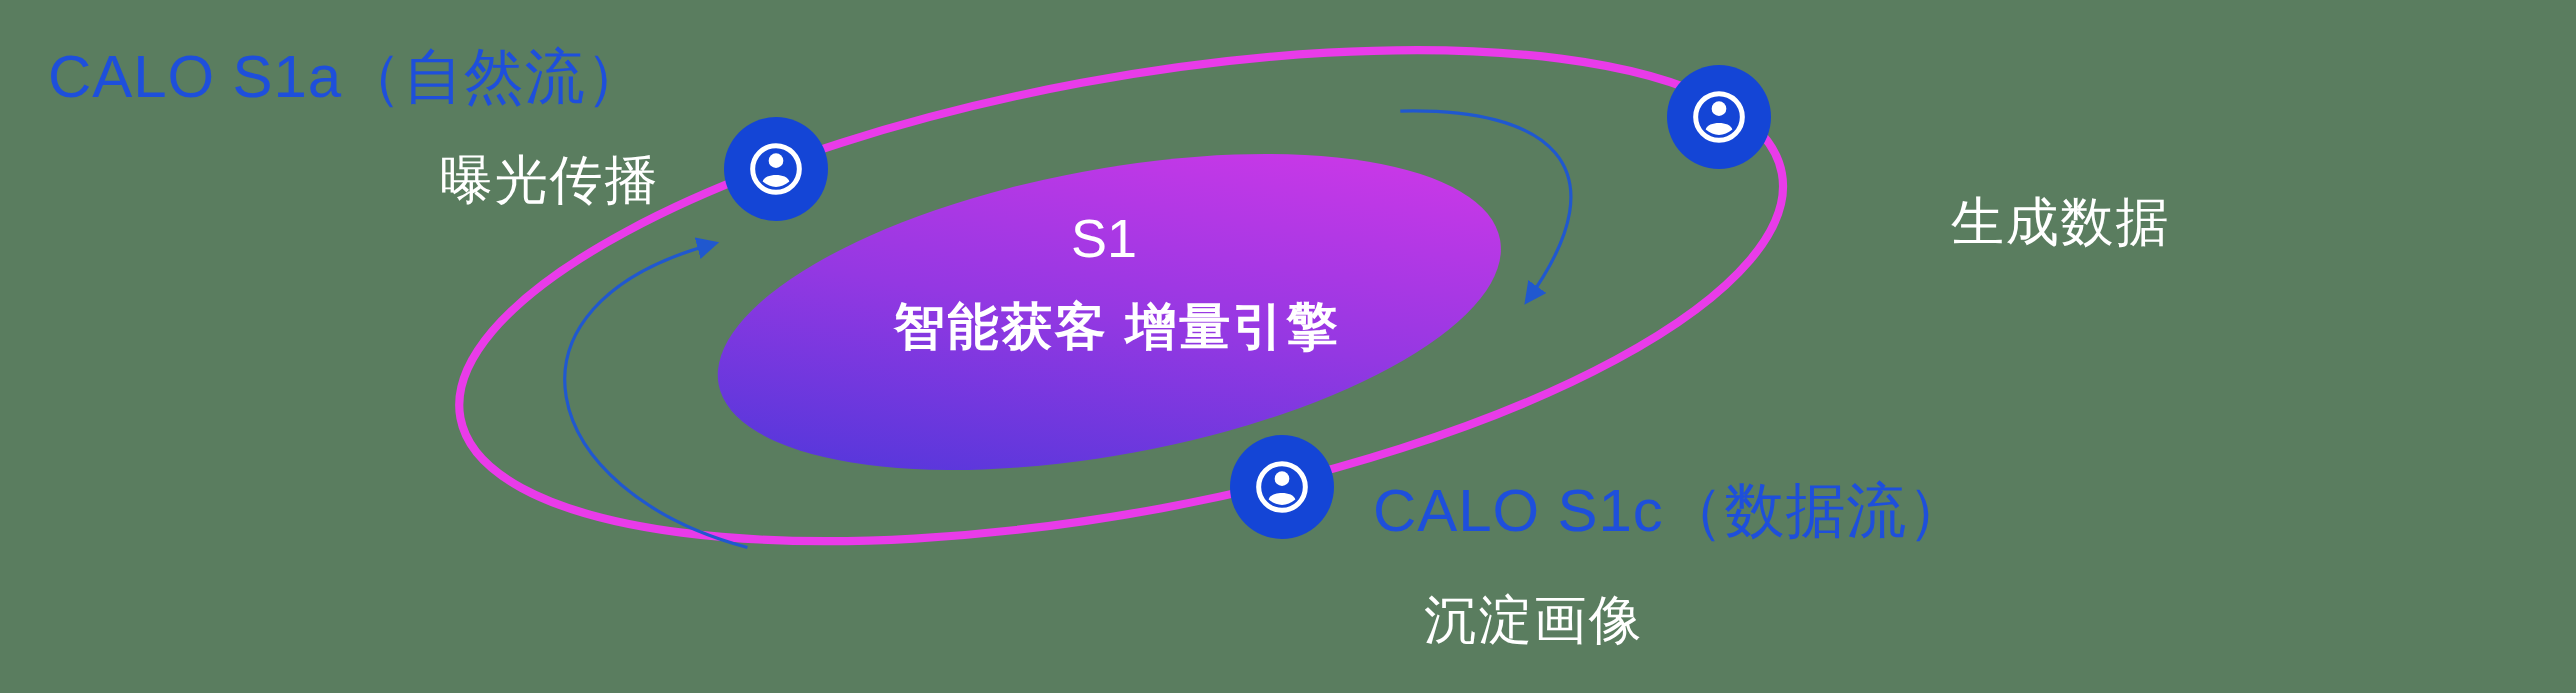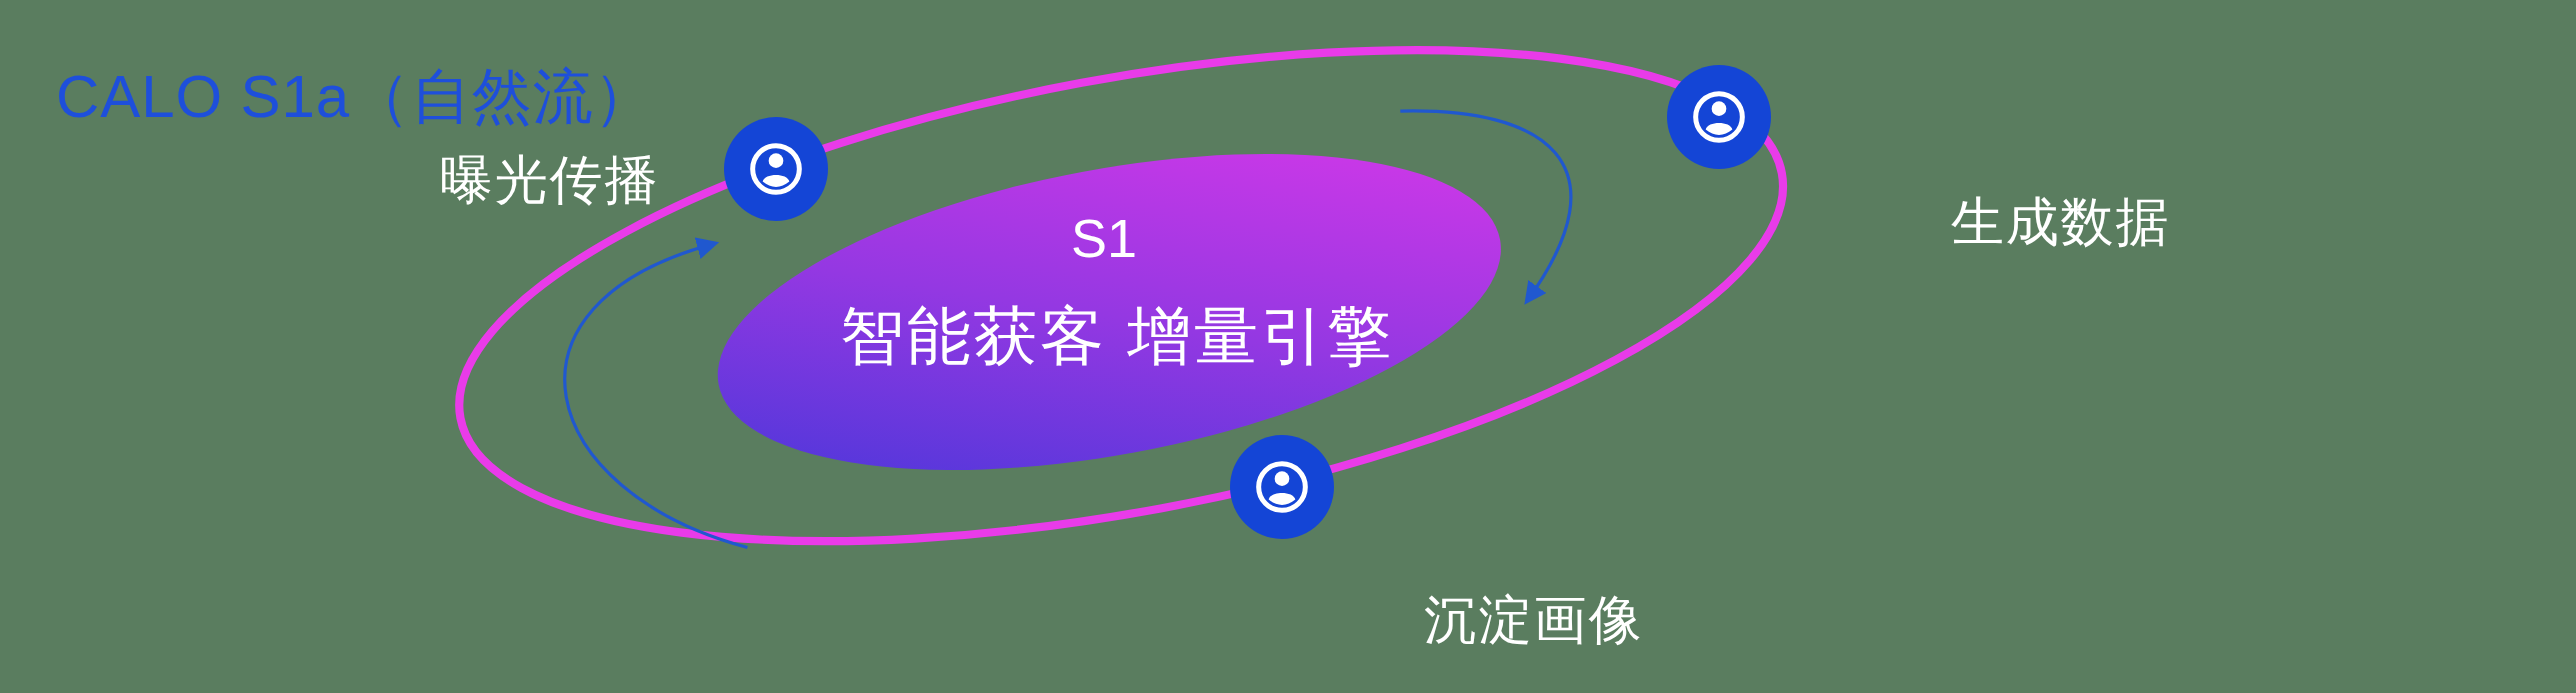--- a/index.html
+++ b/index.html
@@ -57,22 +57,22 @@
     position: absolute;
     color: #ffffff;
     font-size: 54px;
     font-weight: 500;
     transform: translateX(-50%);
     white-space: nowrap;
   }
   .center-sub {
     position: absolute;
     color: #ffffff;
-    font-size: 64px;
-    font-weight: 400;
+    font-size: 51px;
+    font-weight: 700;
     letter-spacing: 2.7px;
     transform: translateX(-50%);
     white-space: nowrap;
   }
 </style>
 </head>
 <body>
 
 <div class="stage">
 
@@ -117,21 +117,22 @@
     <svg viewBox="0 0 48 48" aria-hidden="true">
       <circle cx="24" cy="24" r="14" fill="none" stroke="#ffffff" stroke-width="3"></circle>
       <circle cx="24" cy="19" r="4.4" fill="#ffffff"></circle>
       <path d="M16 31.5 C 17.2 26.3 30.8 26.3 32 31.5 C 27 35.8 21 35.8 16 31.5 Z" fill="#ffffff"></path>
     </svg>
   </div>
 
   <div class="center-title" style="left:1104px; top:207px;">S1</div>
   <div class="center-sub" style="left:1117px; top:293px;">智能获客  增量引擎</div>
 
-  <div class="label title-blue" style="left:56px; top:44px;margin-top:20px;">CALO S1a（自然流）</div>
+  <div class="label title-blue" style="left:48px; top:44px;">CALO S1a（自然流）</div>
   <div class="label sub-white" style="left:440px; top:151px;">曝光传播</div>
 
   <div class="label sub-white" style="left:1951px; top:193px;">生成数据</div>
 
+  <div class="label title-blue" style="left:1373px; top:478px;">CALO S1c（数据流）</div>
   <div class="label sub-white" style="left:1424px; top:591px;">沉淀画像</div>
 
 </div>
 
 
 </body></html>

